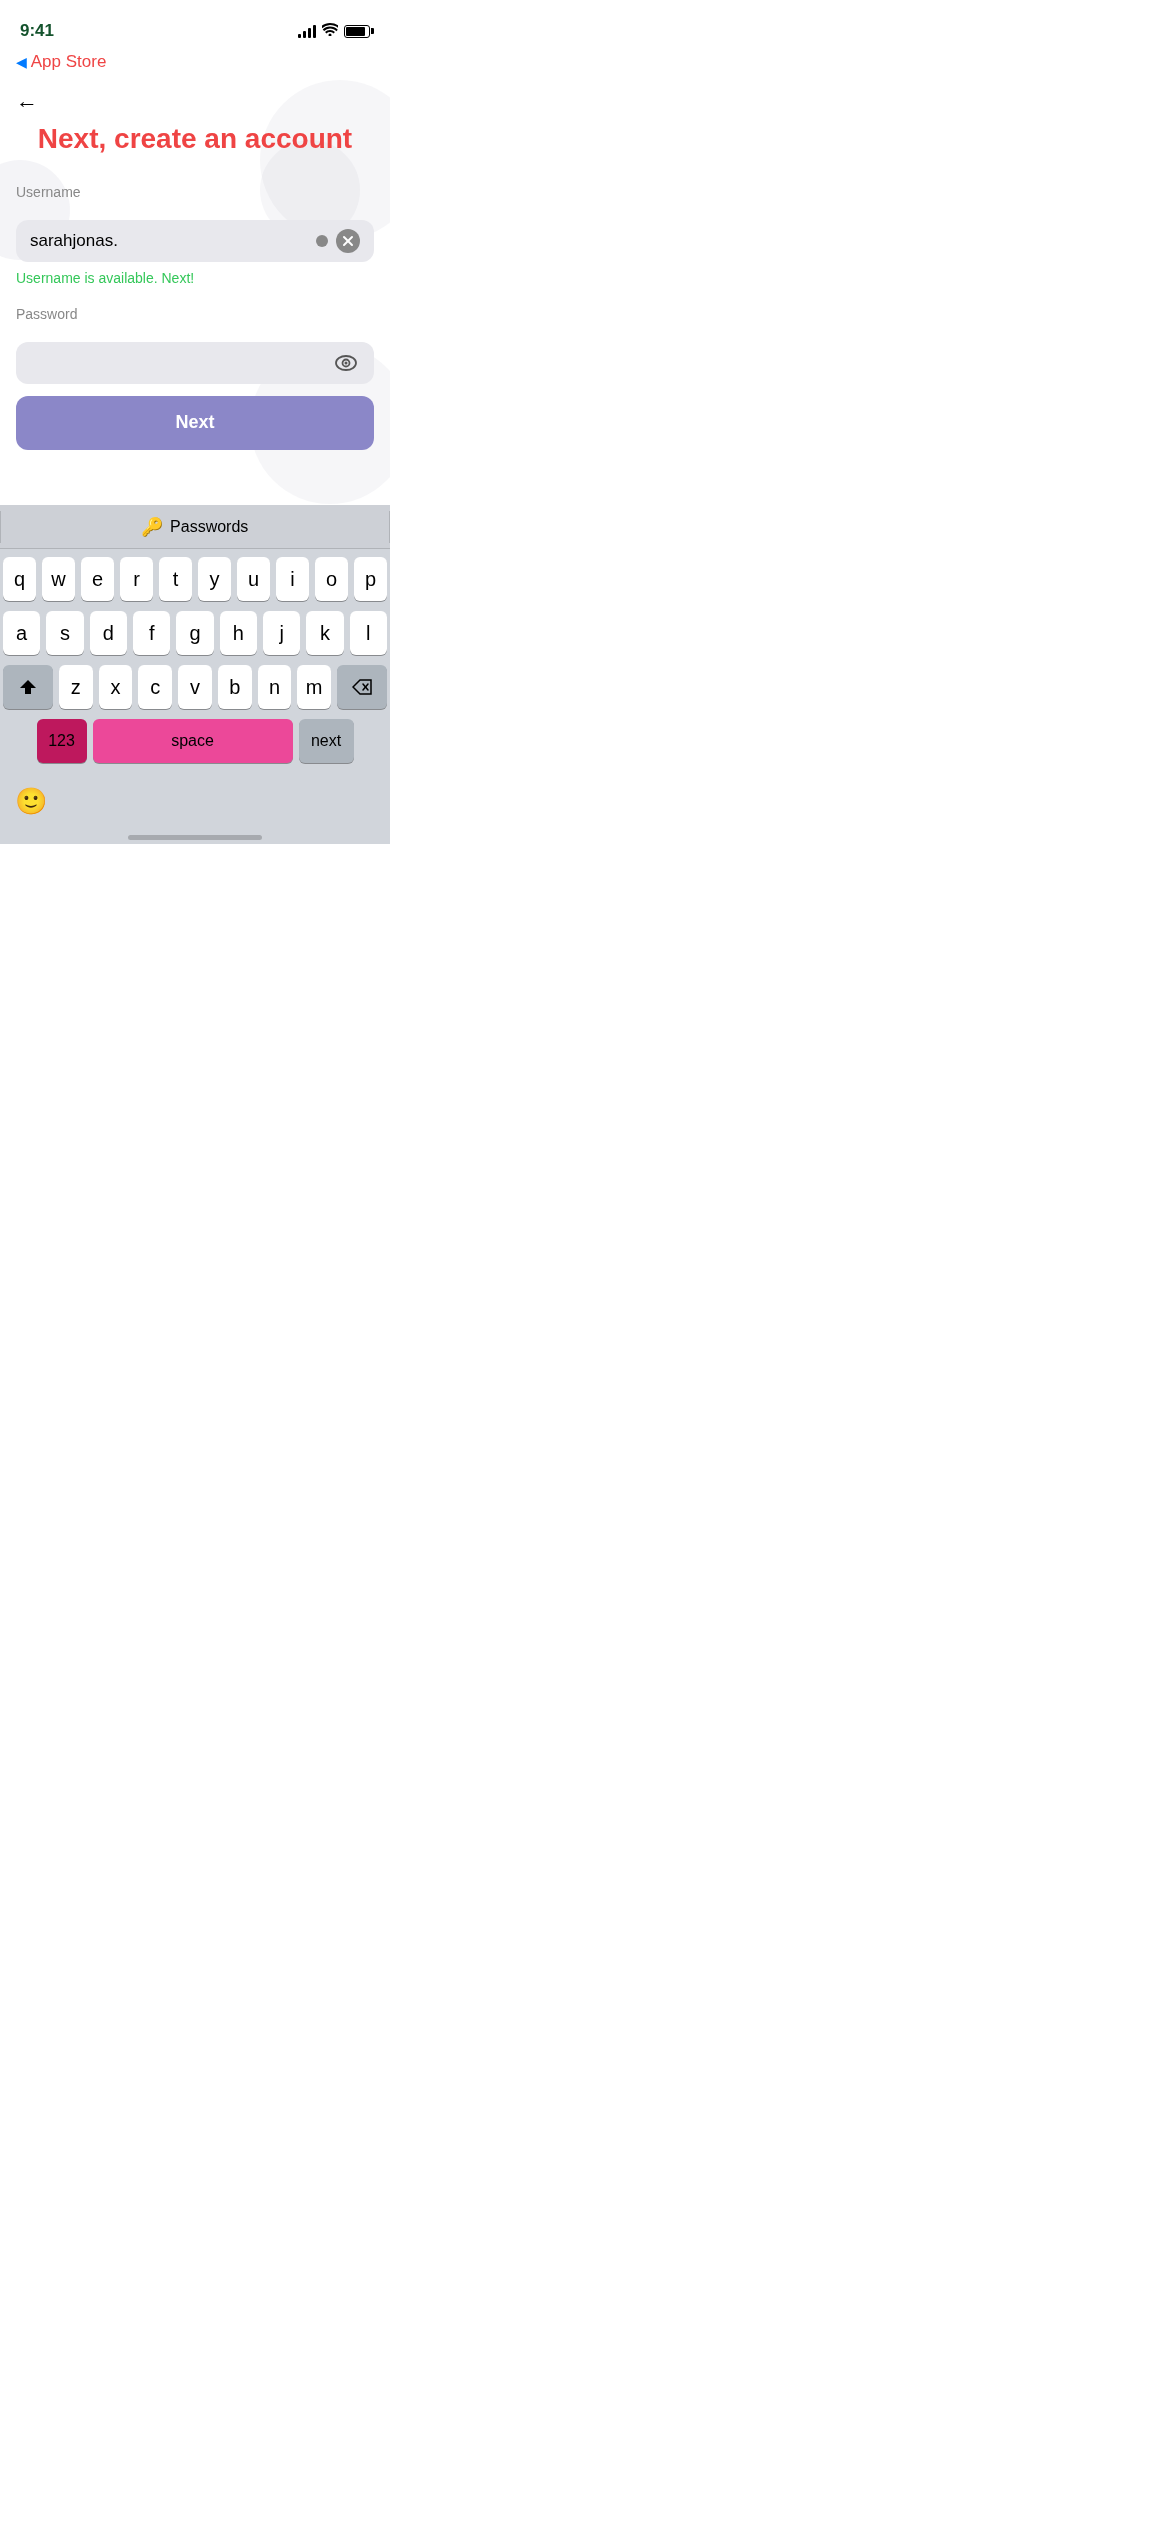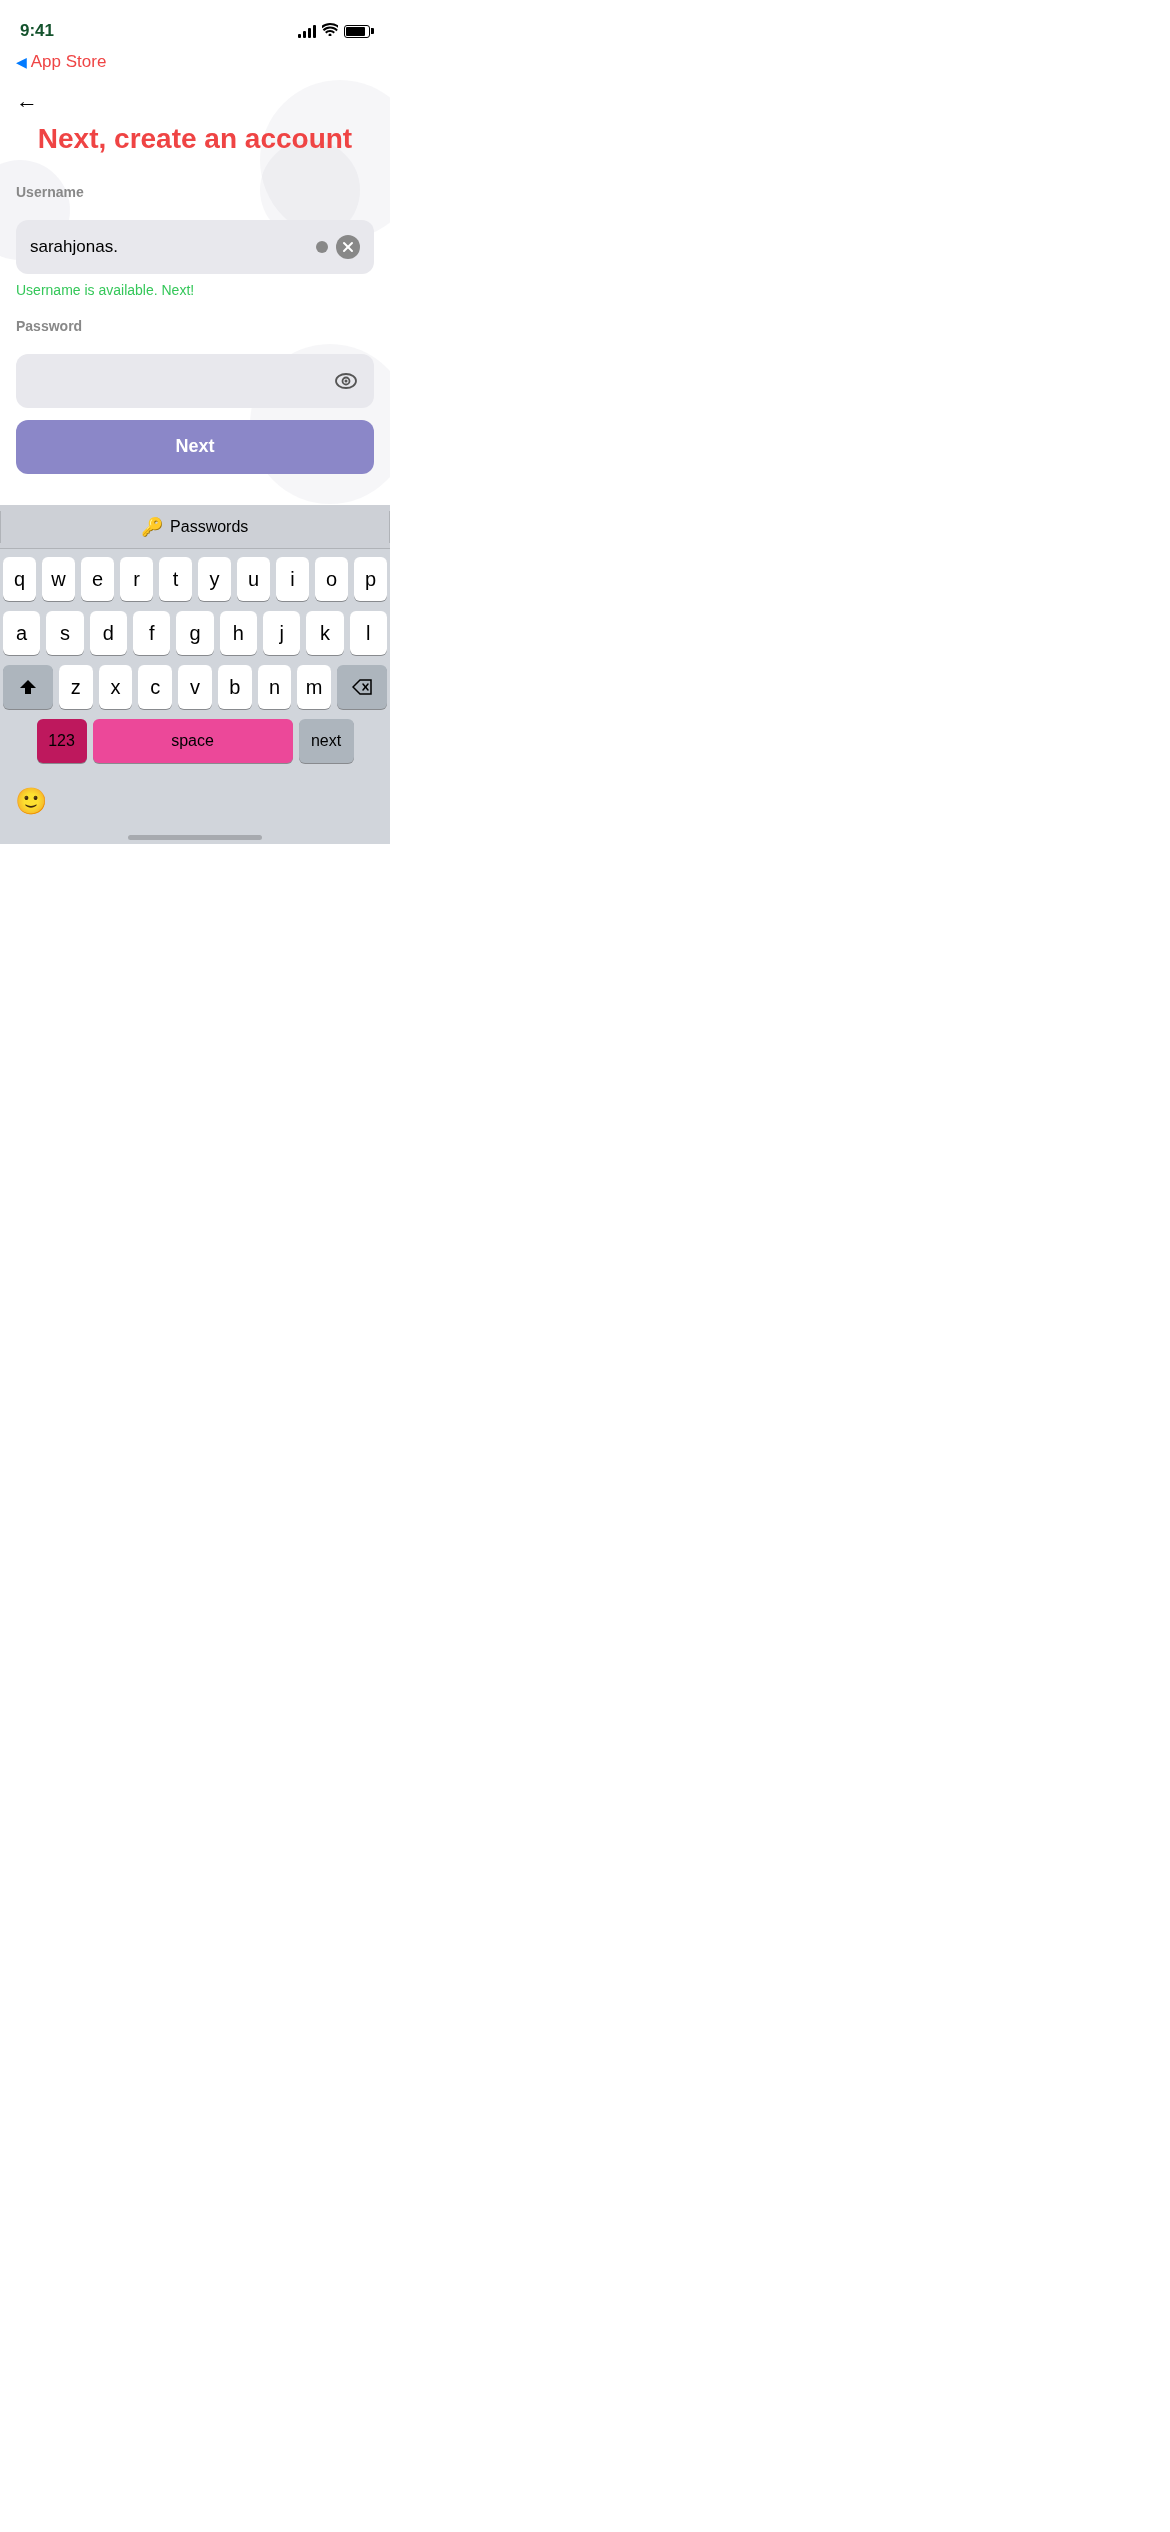--- a/index.html
+++ b/index.html
@@ -167,32 +167,32 @@
       margin-bottom: 28px;
       padding: 0 8px;
       line-height: 1.2;
     }
 
     
     .field-label {
       font-size: 14px;
       color: #888;
       margin-bottom: 8px;
-      font-weight: 700;
+      font-weight: 400;
     }
 
     .input-wrapper {
       position: relative;
       background: #E8E8ED;
       border-radius: 12px;
       margin-bottom: 8px;
       display: flex;
       align-items: center;
       padding: 0 14px;
-      height: 54px;
+      height: 42px;
       margin-top: 20px;
     }
 
     .input-field {
       flex: 1;
       background: transparent;
       border: none;
       outline: none;
       font-size: 17px;
       color: #000;

